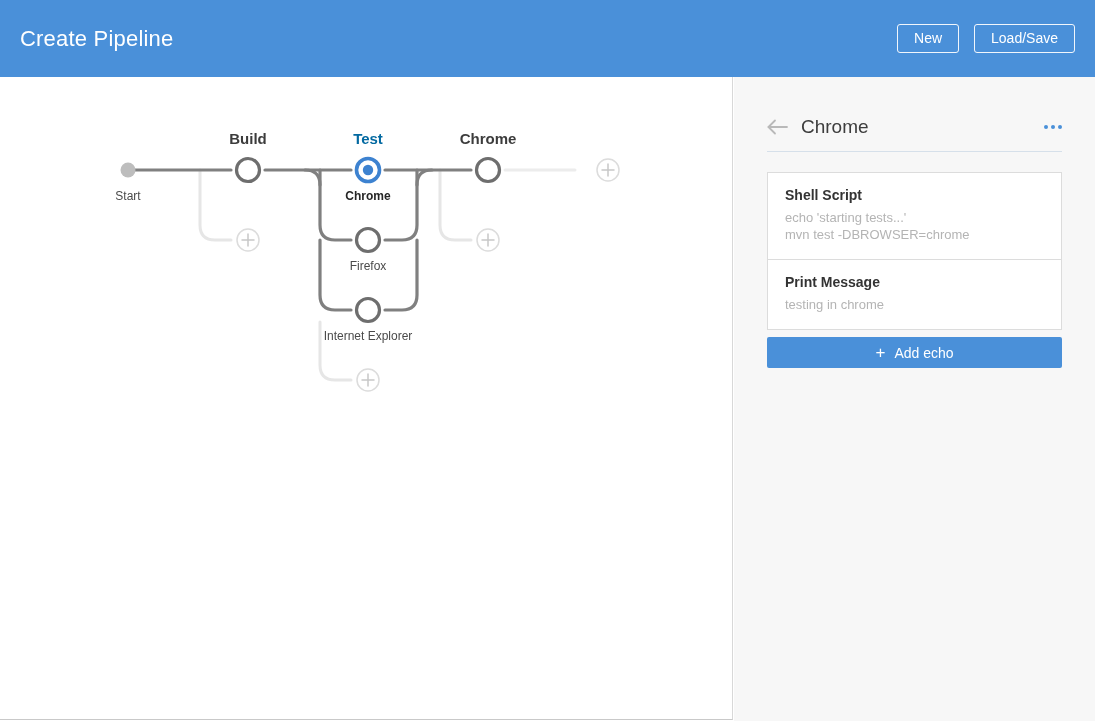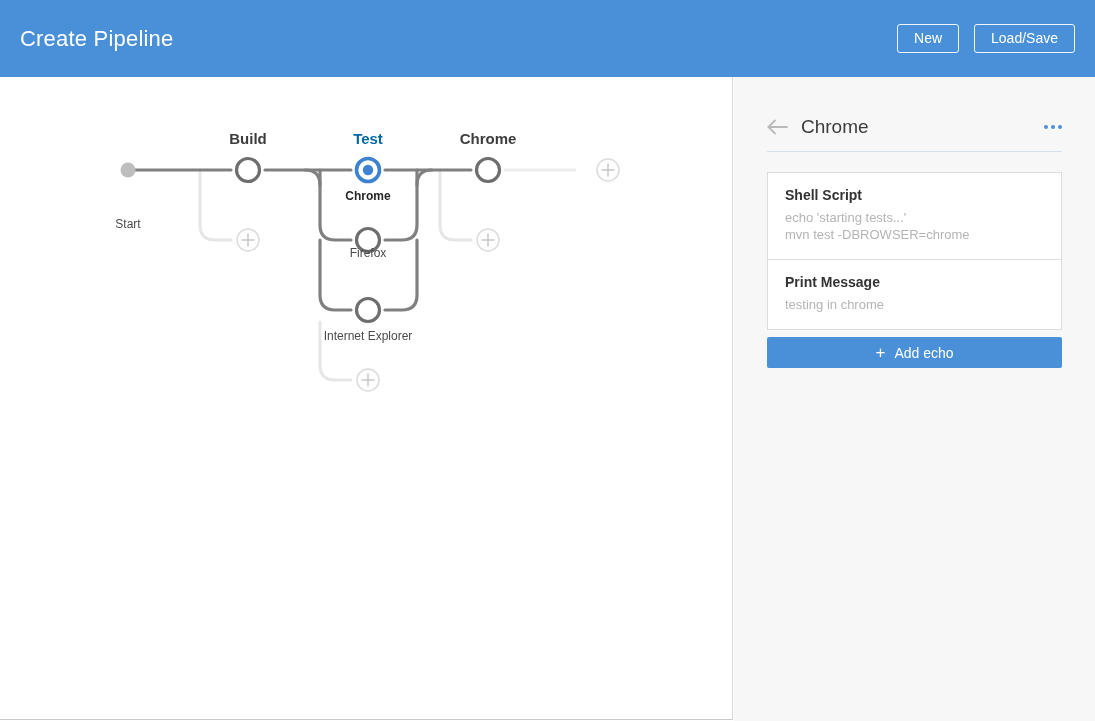--- a/index.html
+++ b/index.html
@@ -202,28 +202,28 @@
           <circle cx="608" cy="93" r="11" fill="#ffffff" stroke="#dcdcdc" stroke-width="1.5"></circle>
           <path d="M602,93 H614 M608,87 V99" stroke="#c8c8c8" stroke-width="1.5" stroke-linecap="round"></path>
         </g>
         <g>
           <circle cx="368" cy="303" r="11" fill="#ffffff" stroke="#dcdcdc" stroke-width="1.5"></circle>
           <path d="M362,303 H374 M368,297 V309" stroke="#c8c8c8" stroke-width="1.5" stroke-linecap="round"></path>
         </g>
       </g>
     </svg>
 
-    <div class="lbl lbl-start" style="left:128px; top:112px;margin-top:28px;">Start</div>
+    <div class="lbl lbl-start" style="left:128px; top:112px;">Start</div>
 
     <div class="lbl lbl-stage" style="left:248px; top:53px;">Build</div>
     <div class="lbl lbl-stage sel" style="left:368px; top:53px;">Test</div>
     <div class="lbl lbl-stage" style="left:488px; top:53px;">Chrome</div>
 
     <div class="lbl lbl-node sel" style="left:368px; top:112px;">Chrome</div>
-    <div class="lbl lbl-node" style="left:368px; top:169px;">Firefox</div>
+    <div class="lbl lbl-node" style="left:368px; top:182px;">Firefox</div>
     <div class="lbl lbl-node" style="left:368px; top:252px;">Internet Explorer</div>
   </div>
 
   <div class="panel">
 
     <div class="panel-head">
       <svg class="back-arrow" viewBox="0 0 22 18">
         <path d="M1.5,9 H20" stroke="#b9b9b9" stroke-width="1.8" stroke-linecap="round" fill="none"></path>
         <path d="M8,2.5 L1.5,9 L8,15.5" stroke="#b9b9b9" stroke-width="1.8" stroke-linecap="round" stroke-linejoin="round" fill="none"></path>
       </svg>

